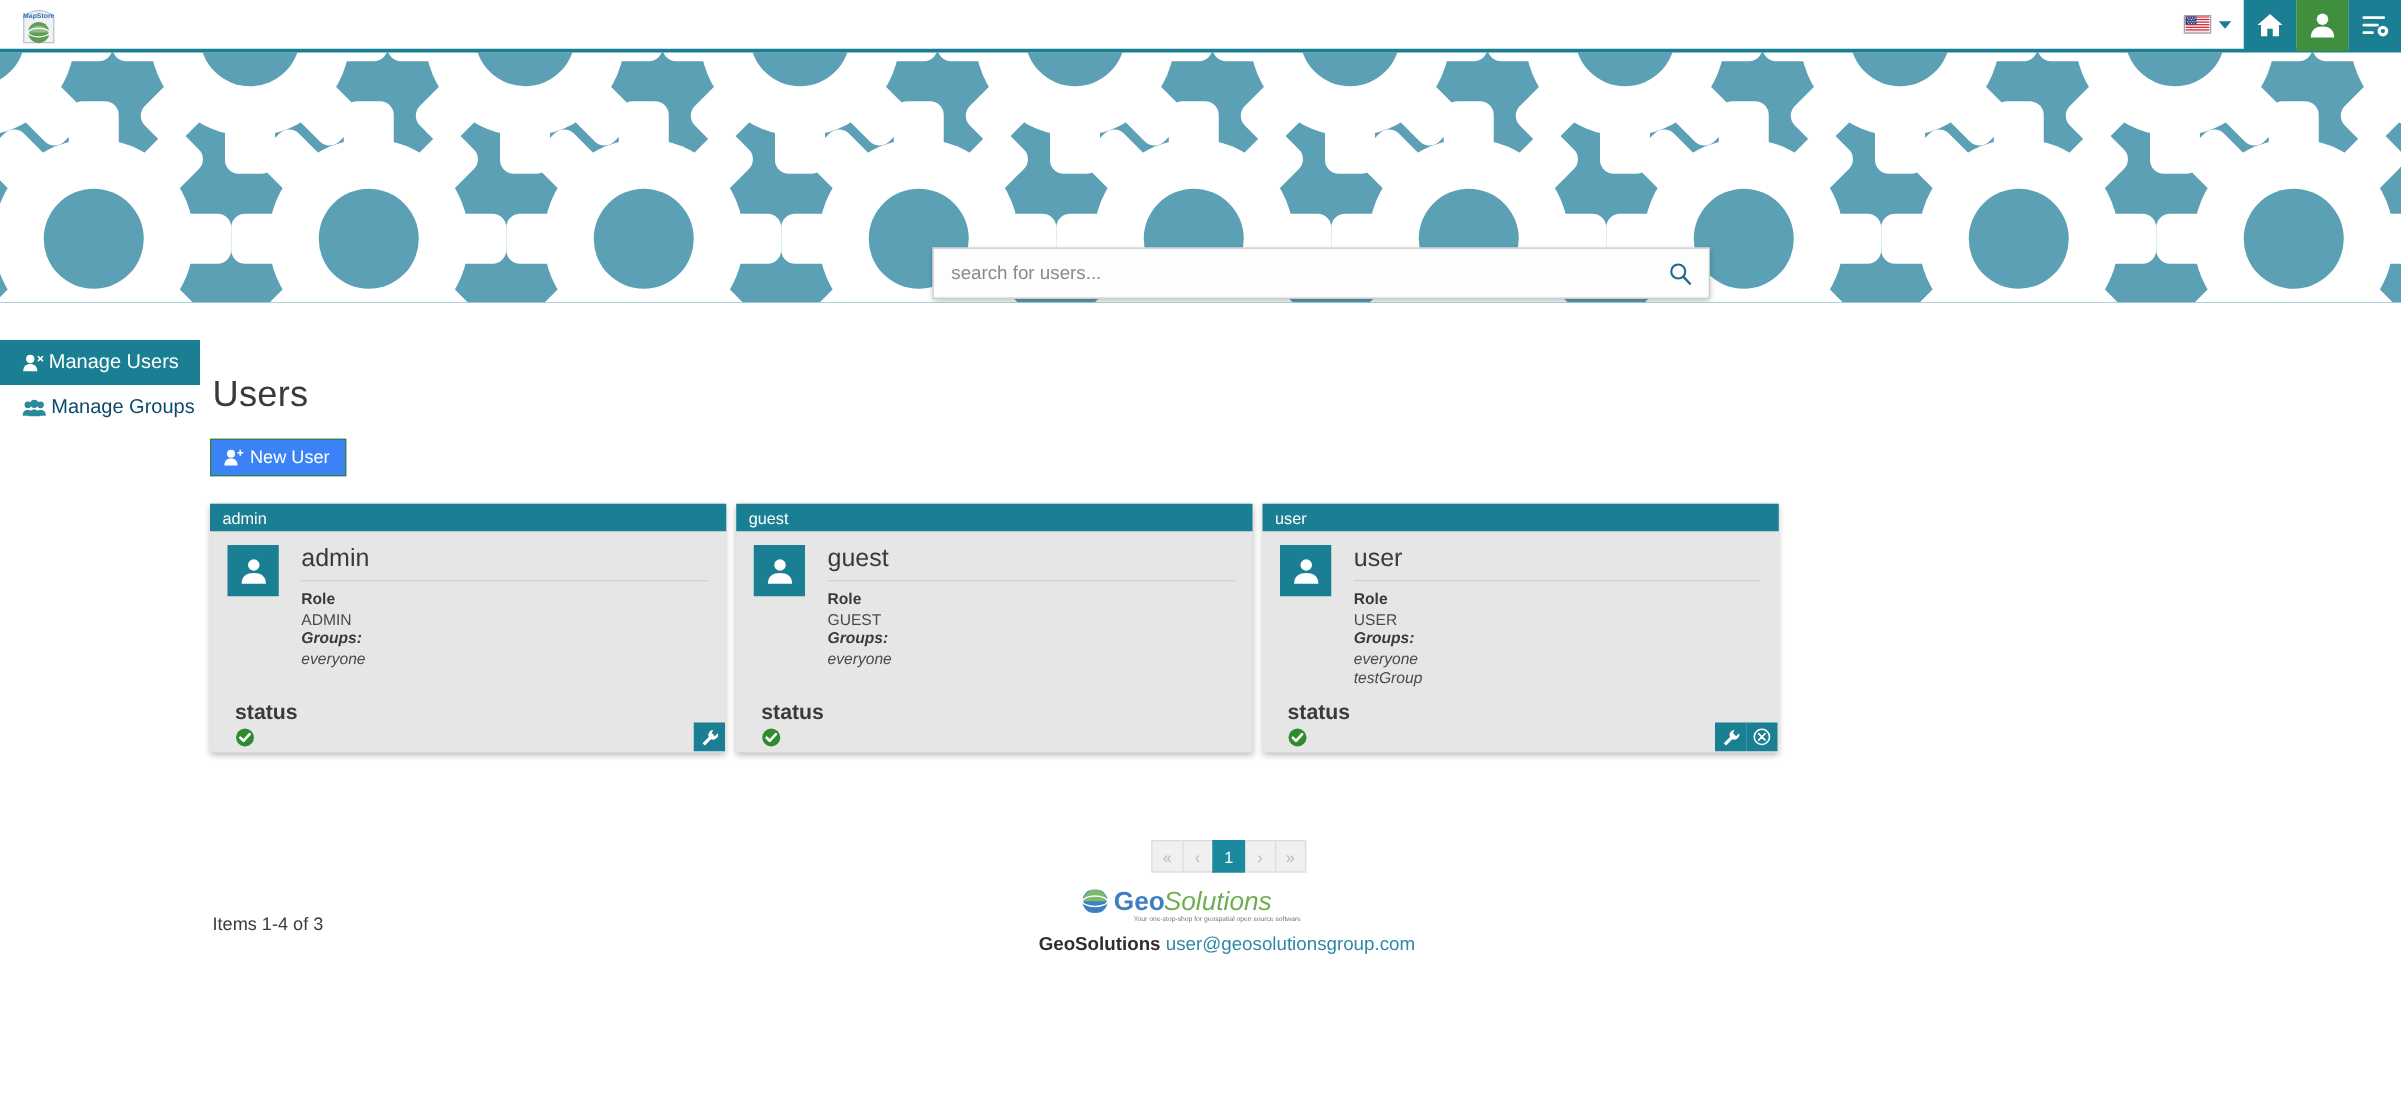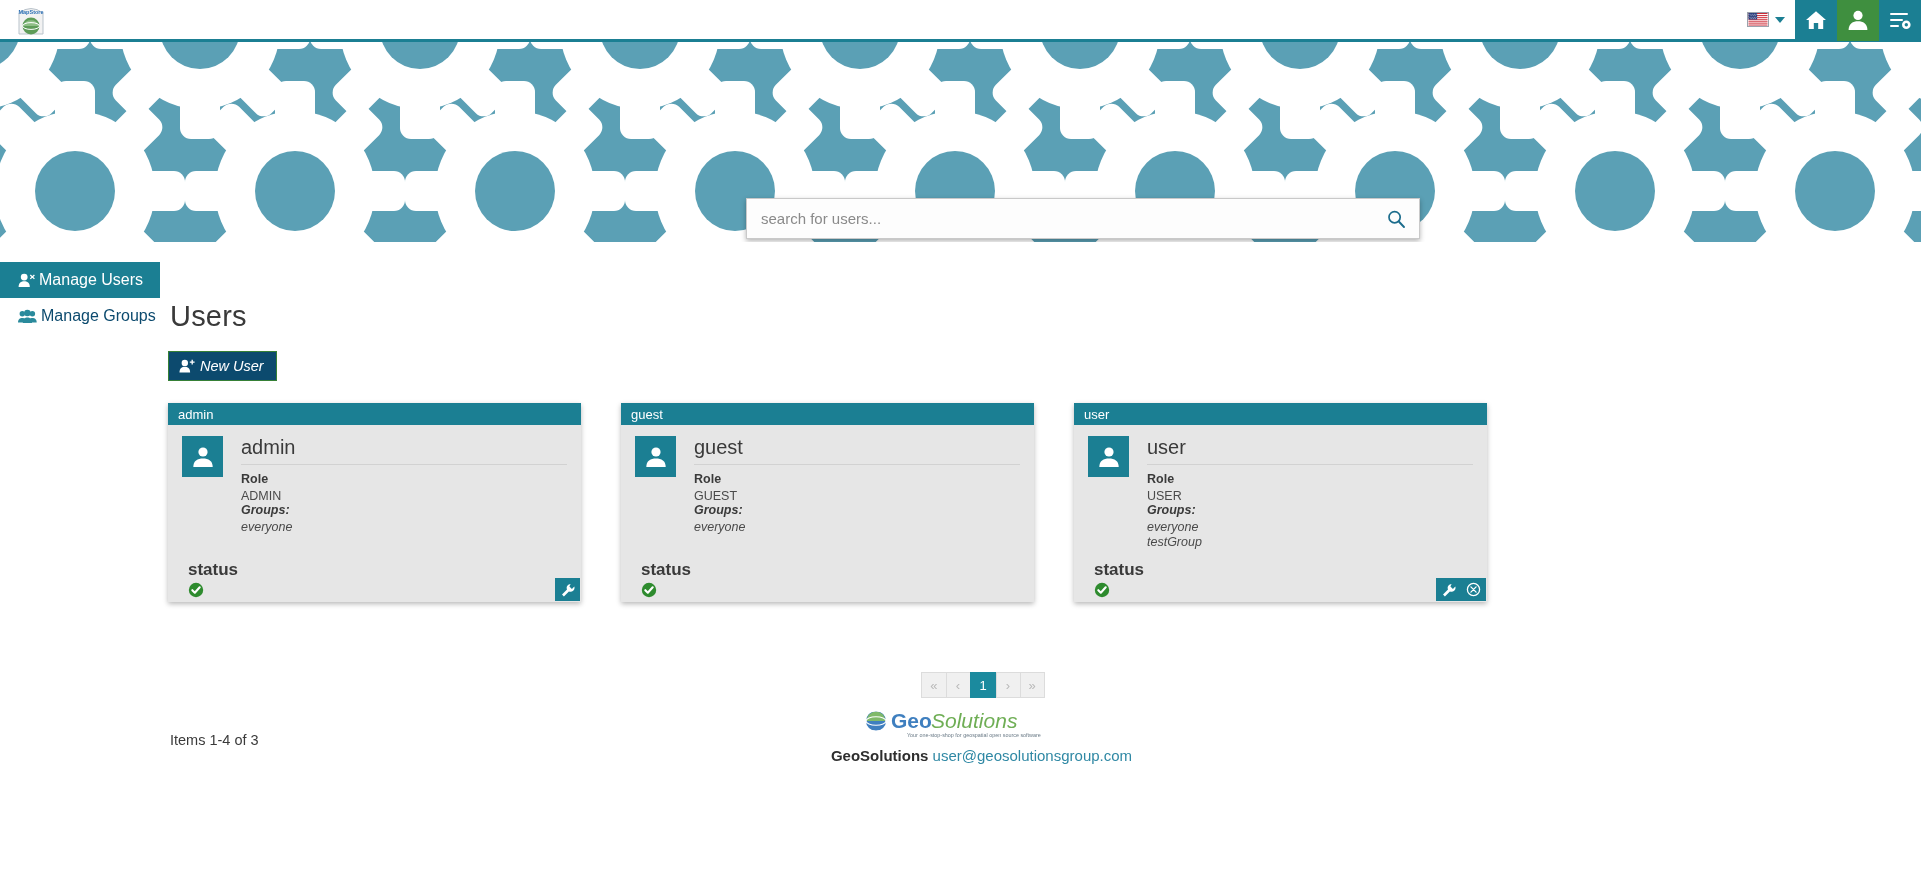--- a/index.html
+++ b/index.html
@@ -58,21 +58,21 @@
     position: absolute; top: 39px; left: 0;
     width: 1921px; height: 203px;
     background: #5ba0b5;
     overflow: hidden;
   }
   .hero-gears { position: absolute; top: 0; left: 0; width: 1921px; height: 203px; }
 
   .search-wrap {
     position: absolute;
     left: 746px; top: 159px;
-    width: 674px; height: 41px;
+    width: 622px; height: 41px;
     background: #fdfdfd;
     border: 1px solid #c9c9c9;
     box-shadow: 0 2px 5px rgba(0,0,0,0.30);
     display: flex; align-items: center;
     z-index: 3;
   }
   .search-input {
     flex: 1 1 auto; height: 100%;
     border: 0; outline: 0; background: transparent;
     font-family: "Liberation Sans", sans-serif;
@@ -82,21 +82,21 @@
   .search-input::placeholder { color: #8a8a8a; }
   .search-btn {
     width: 46px; height: 100%;
     background: transparent; border: 0;
     display: flex; align-items: center; justify-content: center;
     cursor: pointer;
   }
 
   
   .sidebar {
-    position: absolute; left: 0; top: 262px;
+    position: absolute; left: 0; top: 272px;
     width: 160px;
   }
   .side-item {
     height: 36px;
     display: flex; align-items: center;
     padding-left: 18px; gap: 4px;
     font-size: 16px;
     cursor: pointer;
     white-space: nowrap;
   }
@@ -111,32 +111,31 @@
     margin-top: 48px;
   }
   .page-title {
     font-size: 29px; font-weight: 400;
     color: #3a3a3a;
     margin: 0 0 18px 2px;
     letter-spacing: .2px;
   }
   .btn-new-user {
     display: inline-flex; align-items: center; gap: 5px;
-    background: #0c4a6e; color: #ffffff;
+    background: #3b82f6; color: #ffffff;
     border: 1px solid #368036;
     font-size: 14.5px;
     padding: 6px 12px 6px 10px;
     cursor: pointer;
     font-family: "Liberation Sans", sans-serif;
-    font-style: italic;
   }
 
   
   .card-grid {
-    display: flex; gap: 40px;
+    display: flex; gap: 8px;
     margin-top: 22px;
   }
   .user-card {
     width: 413px; height: 199px;
     background: #e6e6e6;
     box-shadow: 0 2px 5px rgba(0,0,0,0.28);
     position: relative;
     display: flex; flex-direction: column;
   }
   .card-head {

